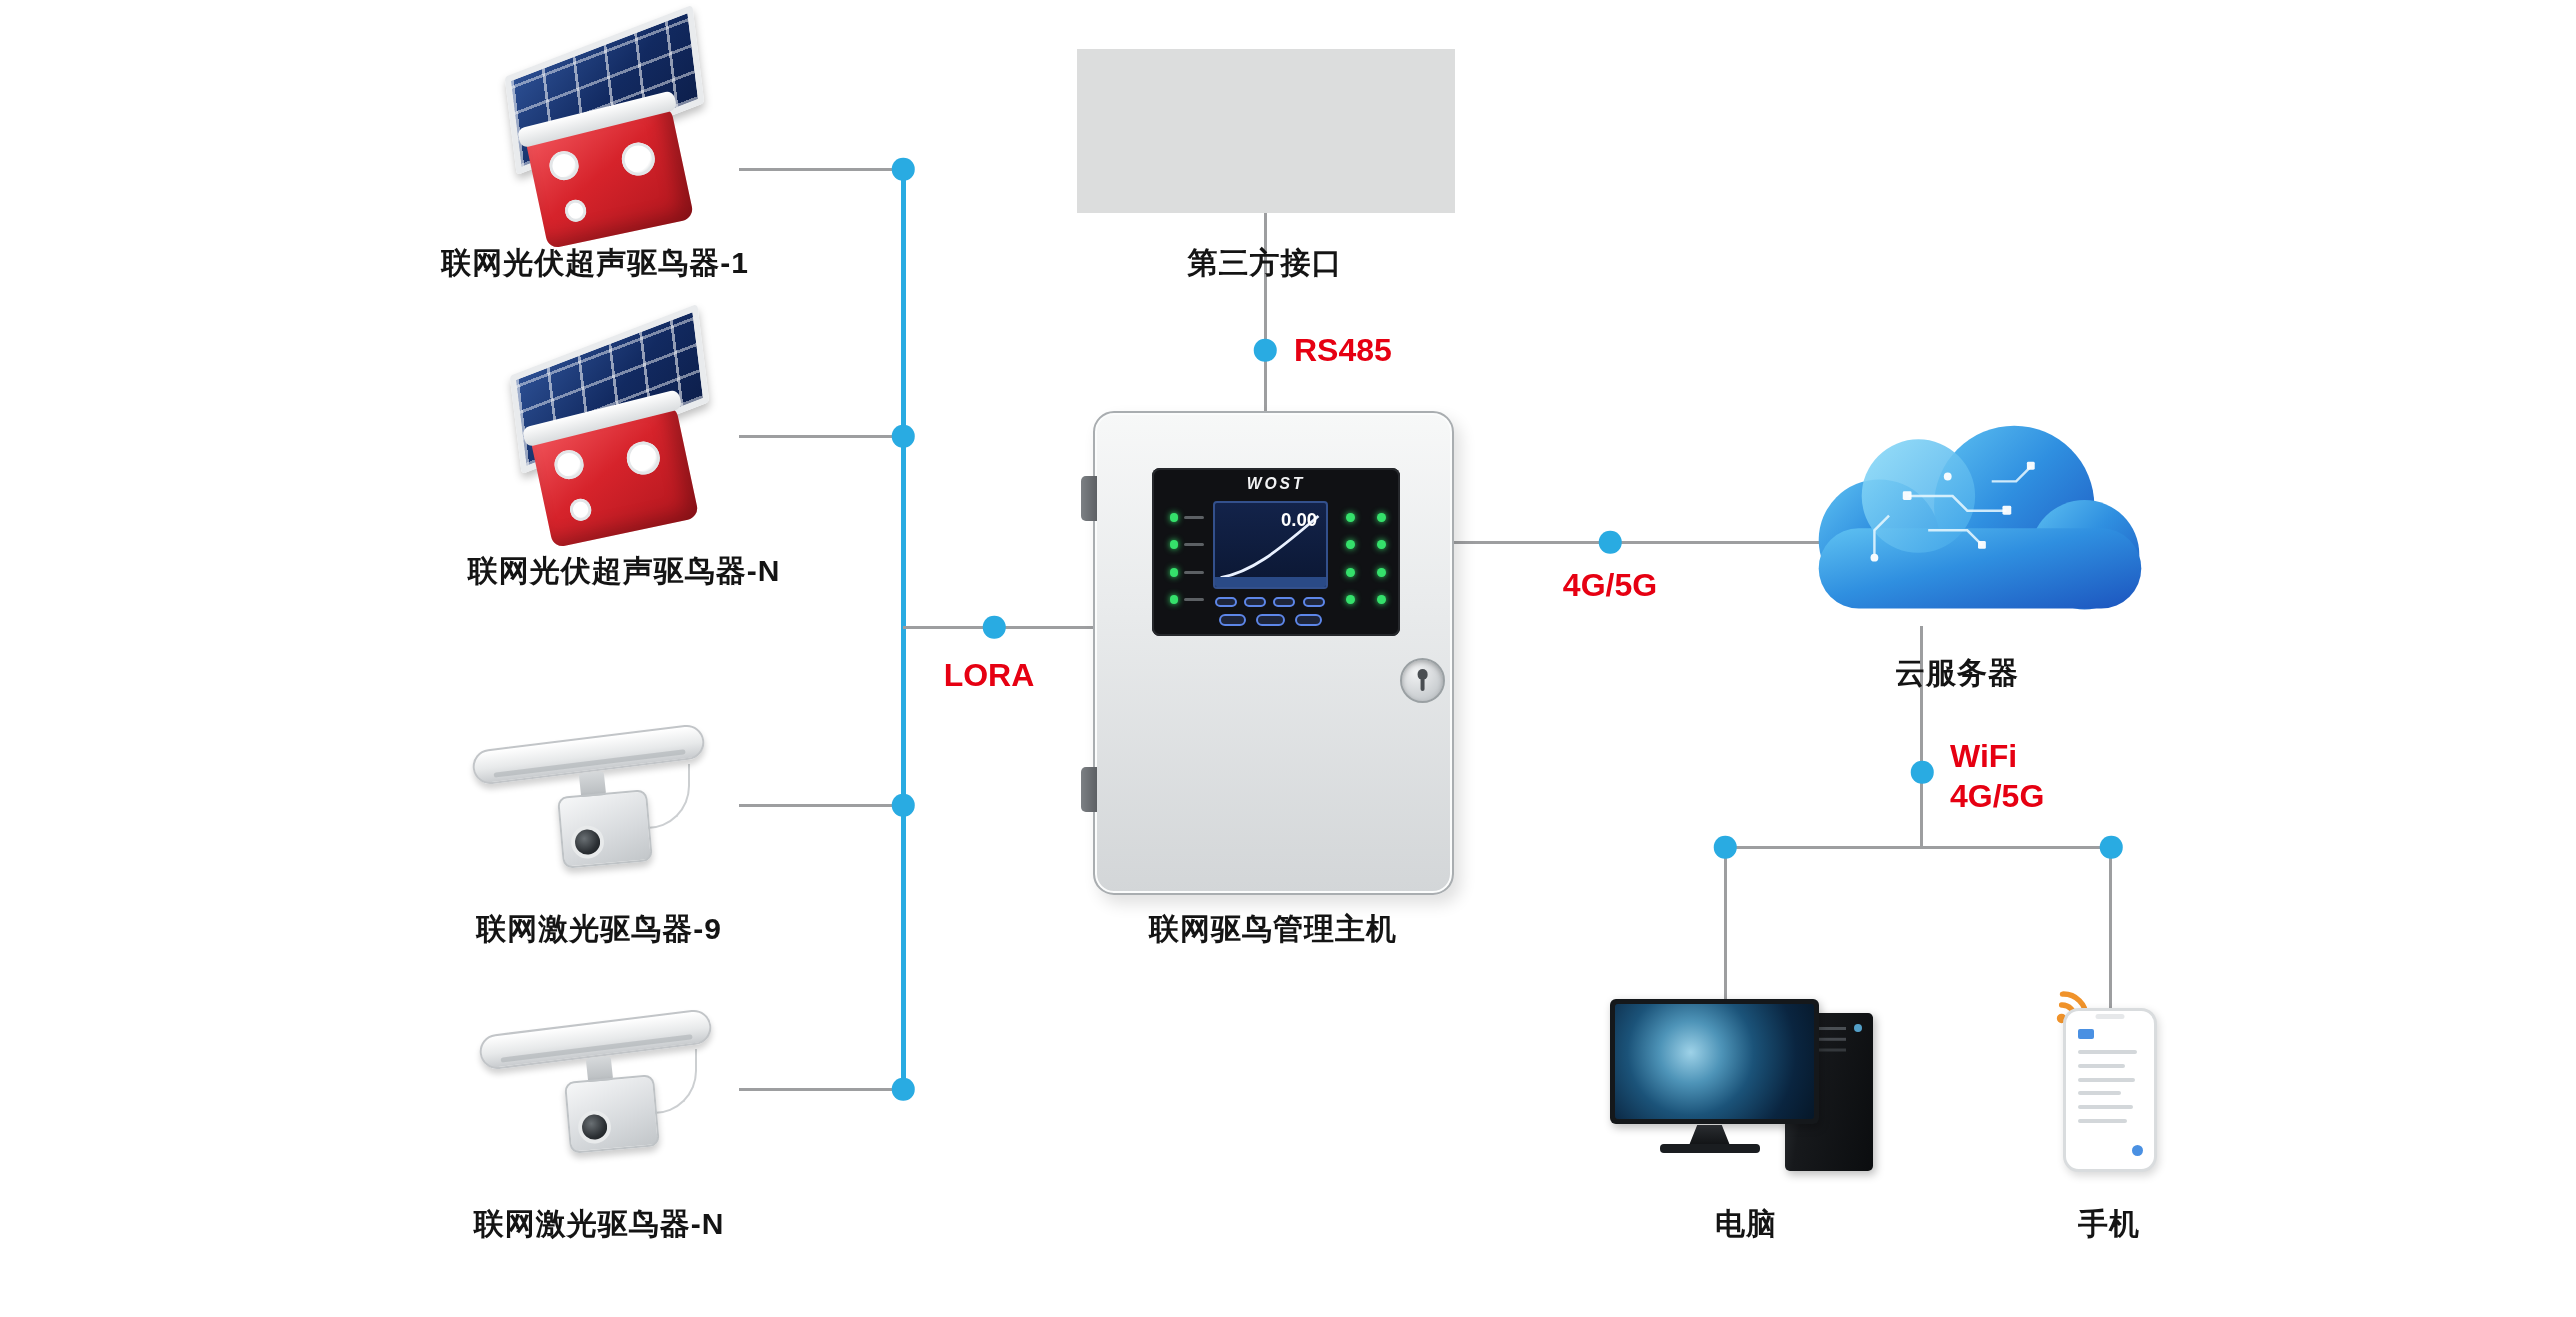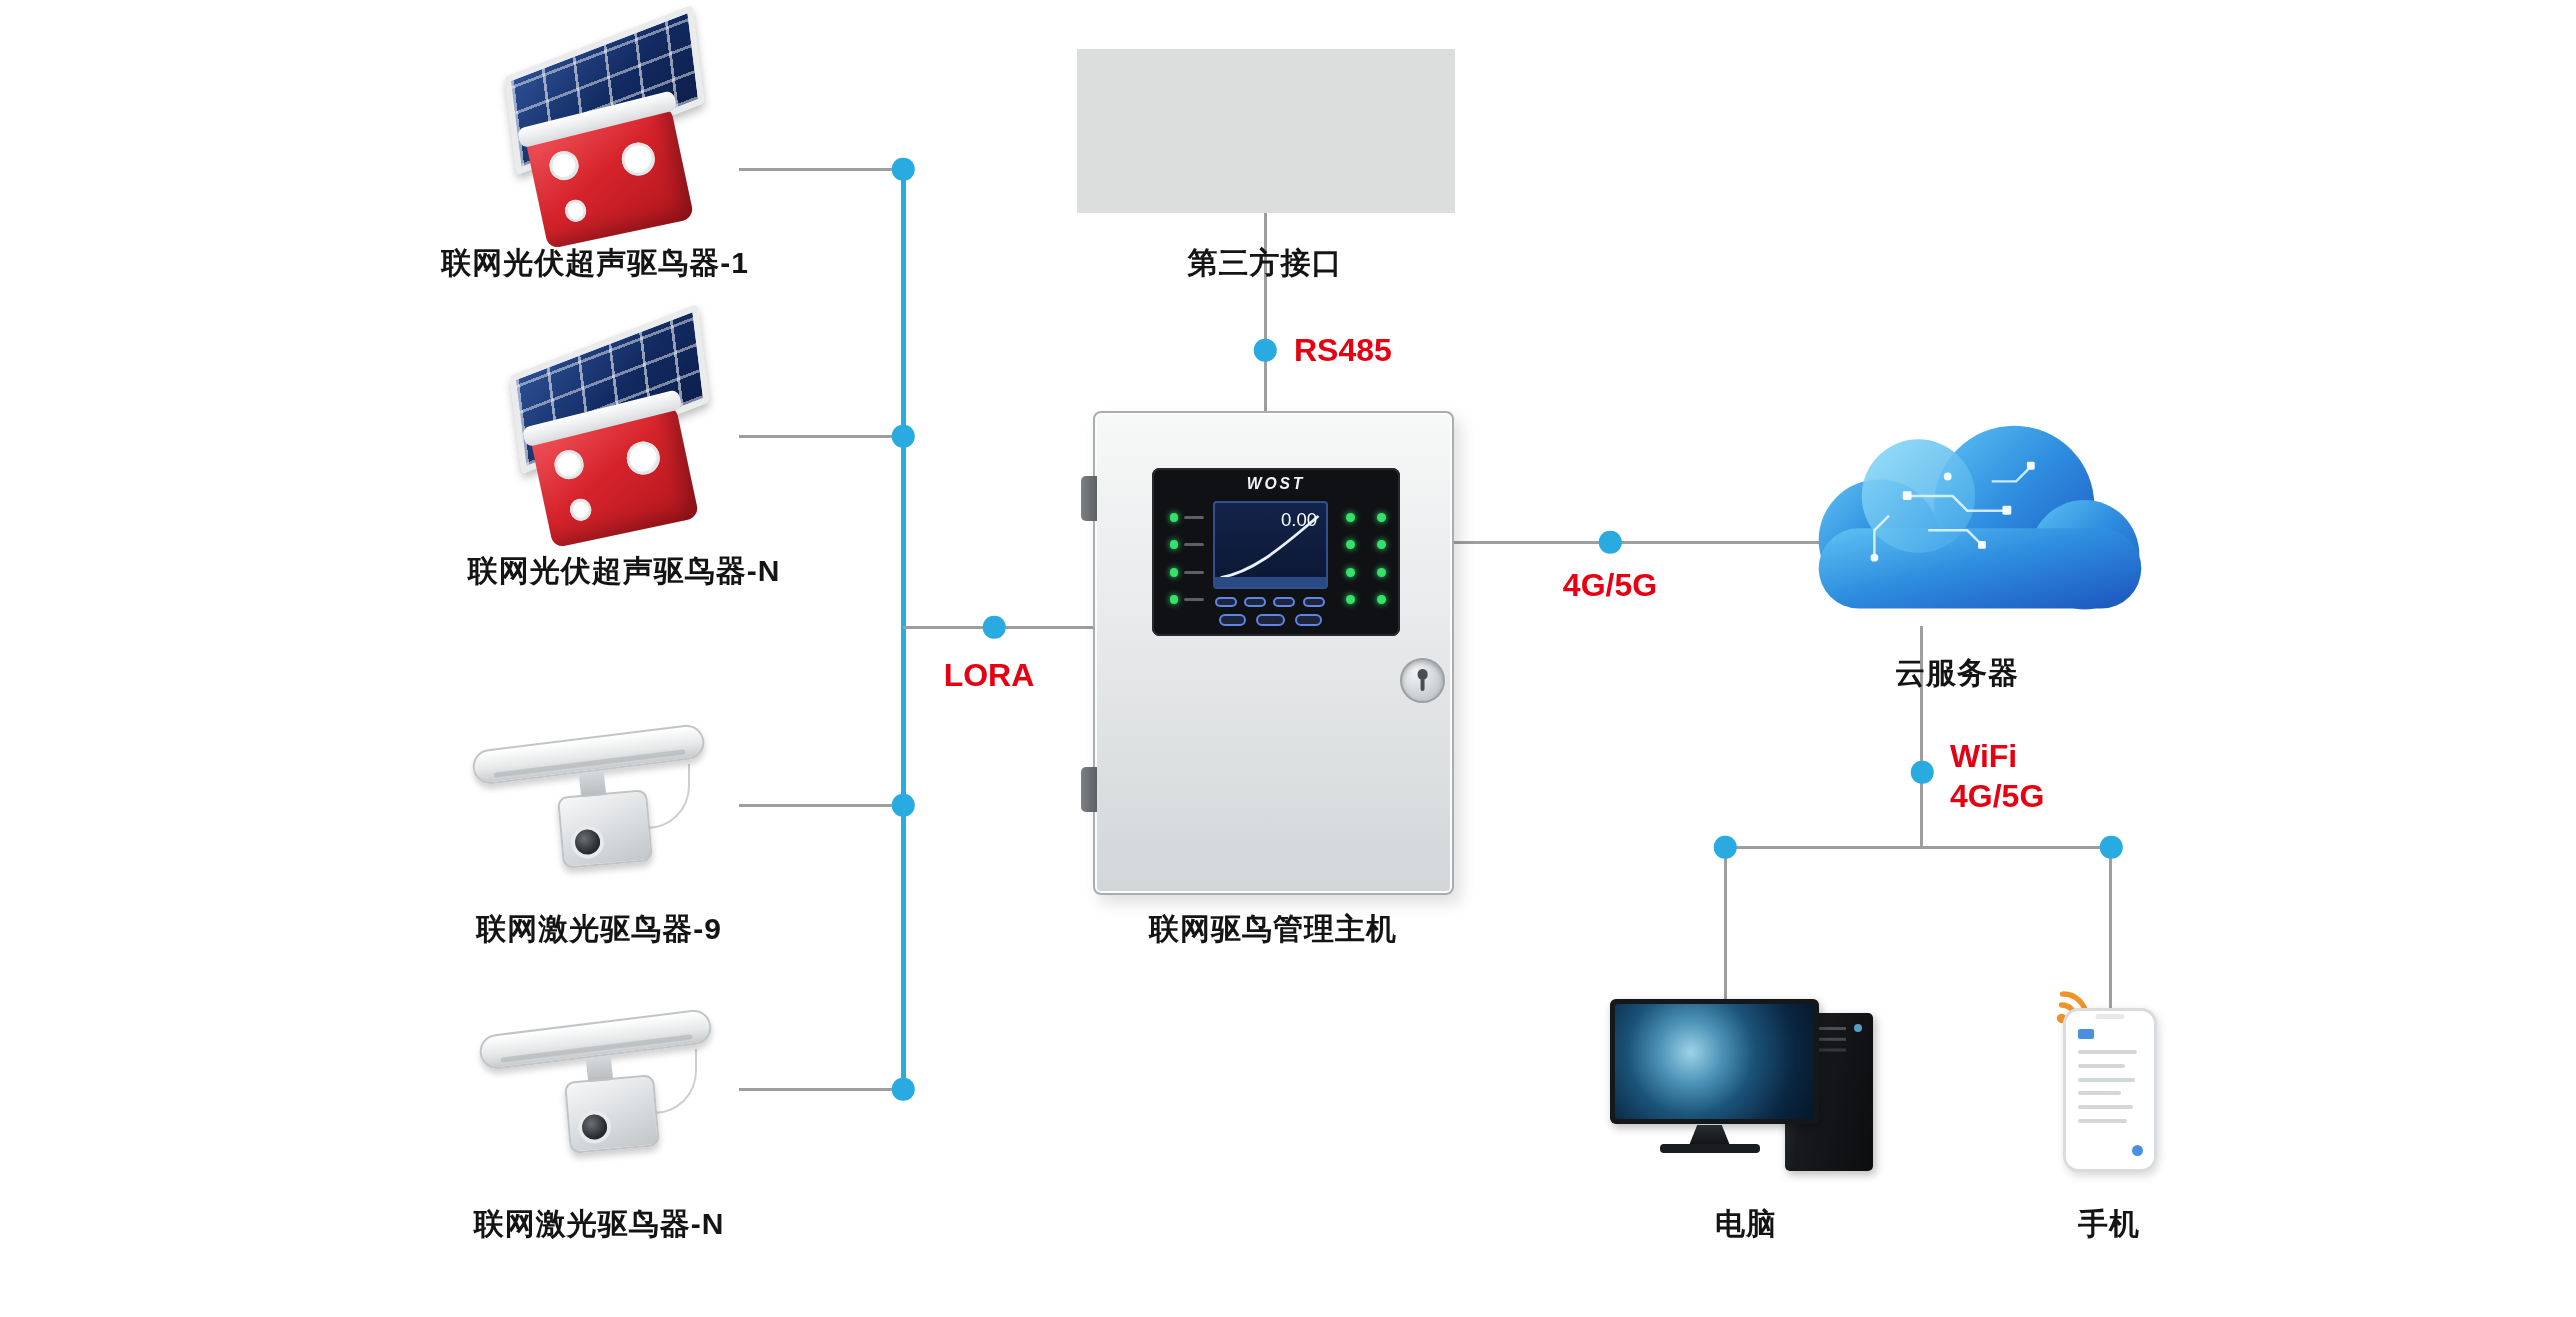--- a/index.html
+++ b/index.html
@@ -63,35 +63,35 @@
     box-shadow:0 4.9px 7.8px rgba(0,0,0,.2); }
   .ld-lens { position:absolute; left:11.7px; bottom:9.8px; width:25.4px; height:25.4px; border-radius:50%;
     background:radial-gradient(circle at 38% 35%, #6a7074, #2c3034 60%, #15181a);
     box-shadow:0 0 0 3.9px #e8eaeb; }
   .ld-cable { position:absolute; right:25.4px; top:51px; width:55px; height:65px;
     border-right:2.9px solid #c7cacd; border-bottom:2.9px solid #c7cacd; border-radius:0 0 43px 0; opacity:.9; }
 
   
   .host { position:absolute; left:1093px; top:411px; width:361px; height:484px;
     background:linear-gradient(180deg,#f7f8f8 0%,#e9ebec 40%,#d3d6d8 100%);
-    border:2.9px solid #a9adb0; border-radius:8px;
+    border:2.9px solid #a9adb0; border-radius:21px;
     box-shadow:inset 0 0 0 2px #fbfcfc, 6.9px 8.8px 15.7px rgba(0,0,0,.12); }
   .hinge { position:absolute; left:-13.7px; width:15.7px; height:45px; border-radius:4.9px 0 0 4.9px;
     background:linear-gradient(90deg,#7c8084,#5d6064); }
   .hinge.h1 { top:63px; } .hinge.h2 { top:354px; }
   .hpanel { position:absolute; left:57px; top:55px; width:248px; height:168px; background:#101114;
     border-radius:7.8px; box-shadow:inset 0 0 0 2px #26282c; }
   .hbrand { position:absolute; left:0; right:0; top:6.9px; text-align:center; color:#f2f3f4;
     font-size:15.7px; font-weight:700; font-style:italic; letter-spacing:2.9px; }
   .led { position:absolute; width:8.8px; height:8.8px; border-radius:50%; background:#35e06b; box-shadow:0 0 5.9px #35e06b; }
   .tag { position:absolute; width:19.6px; height:2.9px; background:#6f7478; border-radius:2px; opacity:.8; }
   .hscreen { position:absolute; left:61px; top:33px; width:115px; height:88px; border-radius:3.9px; overflow:hidden;
     background:linear-gradient(#13234a,#0b1733); border:2px solid #33508c; }
   .hscreen svg { position:absolute; left:0; top:0; width:100%; height:100%; }
-  .hval { position:absolute; top:5.9px; right:8.8px; color:#ffffff; font-size:18.6px; font-weight:400; }
+  .hval { position:absolute; top:5.9px; right:8.8px; color:#ffffff; font-size:18.6px; font-weight:700; }
   .hmenu { position:absolute; left:0; right:0; bottom:0; height:9.8px; background:#2a4a86; }
   .hbtn { position:absolute; border:2px solid #5d86e8; border-radius:9.8px; background:rgba(93,134,232,.18); }
   .keyhole { position:absolute; left:305px; top:245px; width:45px; height:45px; border-radius:50%;
     border:2.9px solid #9aa0a3; background:radial-gradient(circle at 35% 30%, #f2f3f4, #c9cdd0 70%);
     box-shadow:inset 0 2px 4.9px rgba(0,0,0,.25); }
   .keyhole::before { content:""; position:absolute; left:50%; top:8.8px; transform:translateX(-50%);
     width:10.8px; height:10.8px; border-radius:50%; background:#4a4e52; }
   .keyhole::after { content:""; position:absolute; left:50%; top:17.6px; transform:translateX(-50%);
     width:4.9px; height:13.7px; border-radius:2px; background:#4a4e52; }
 

